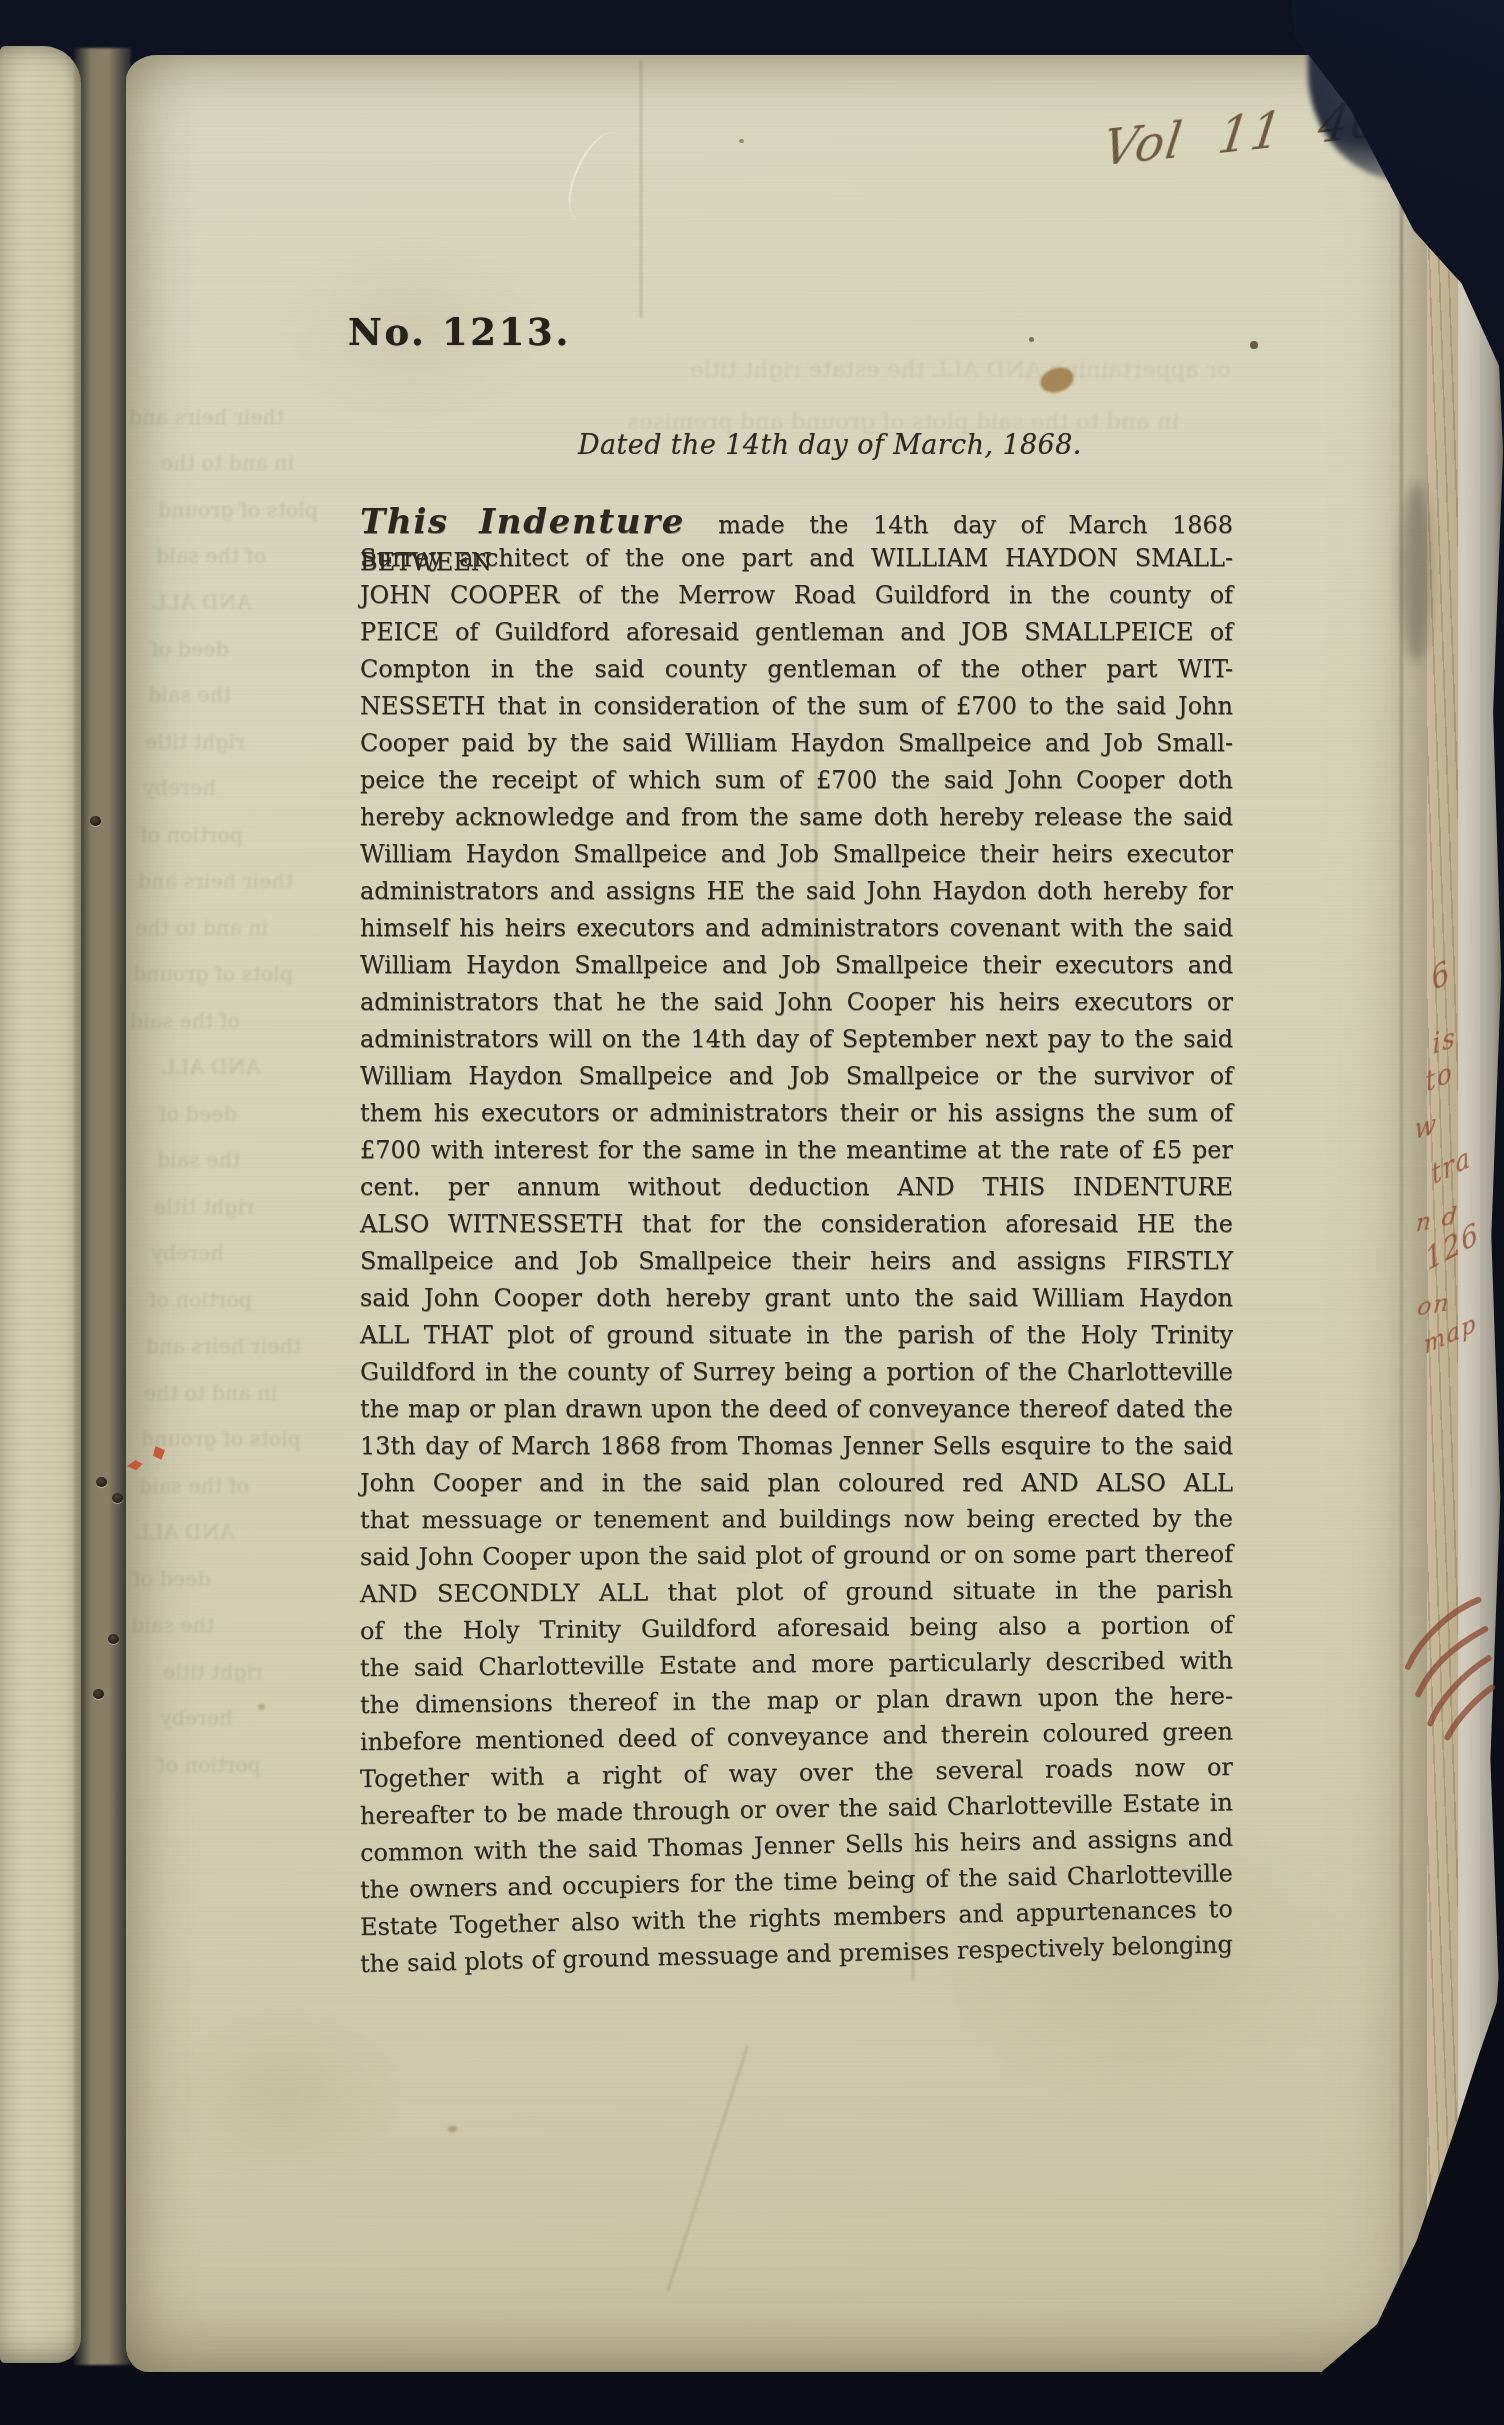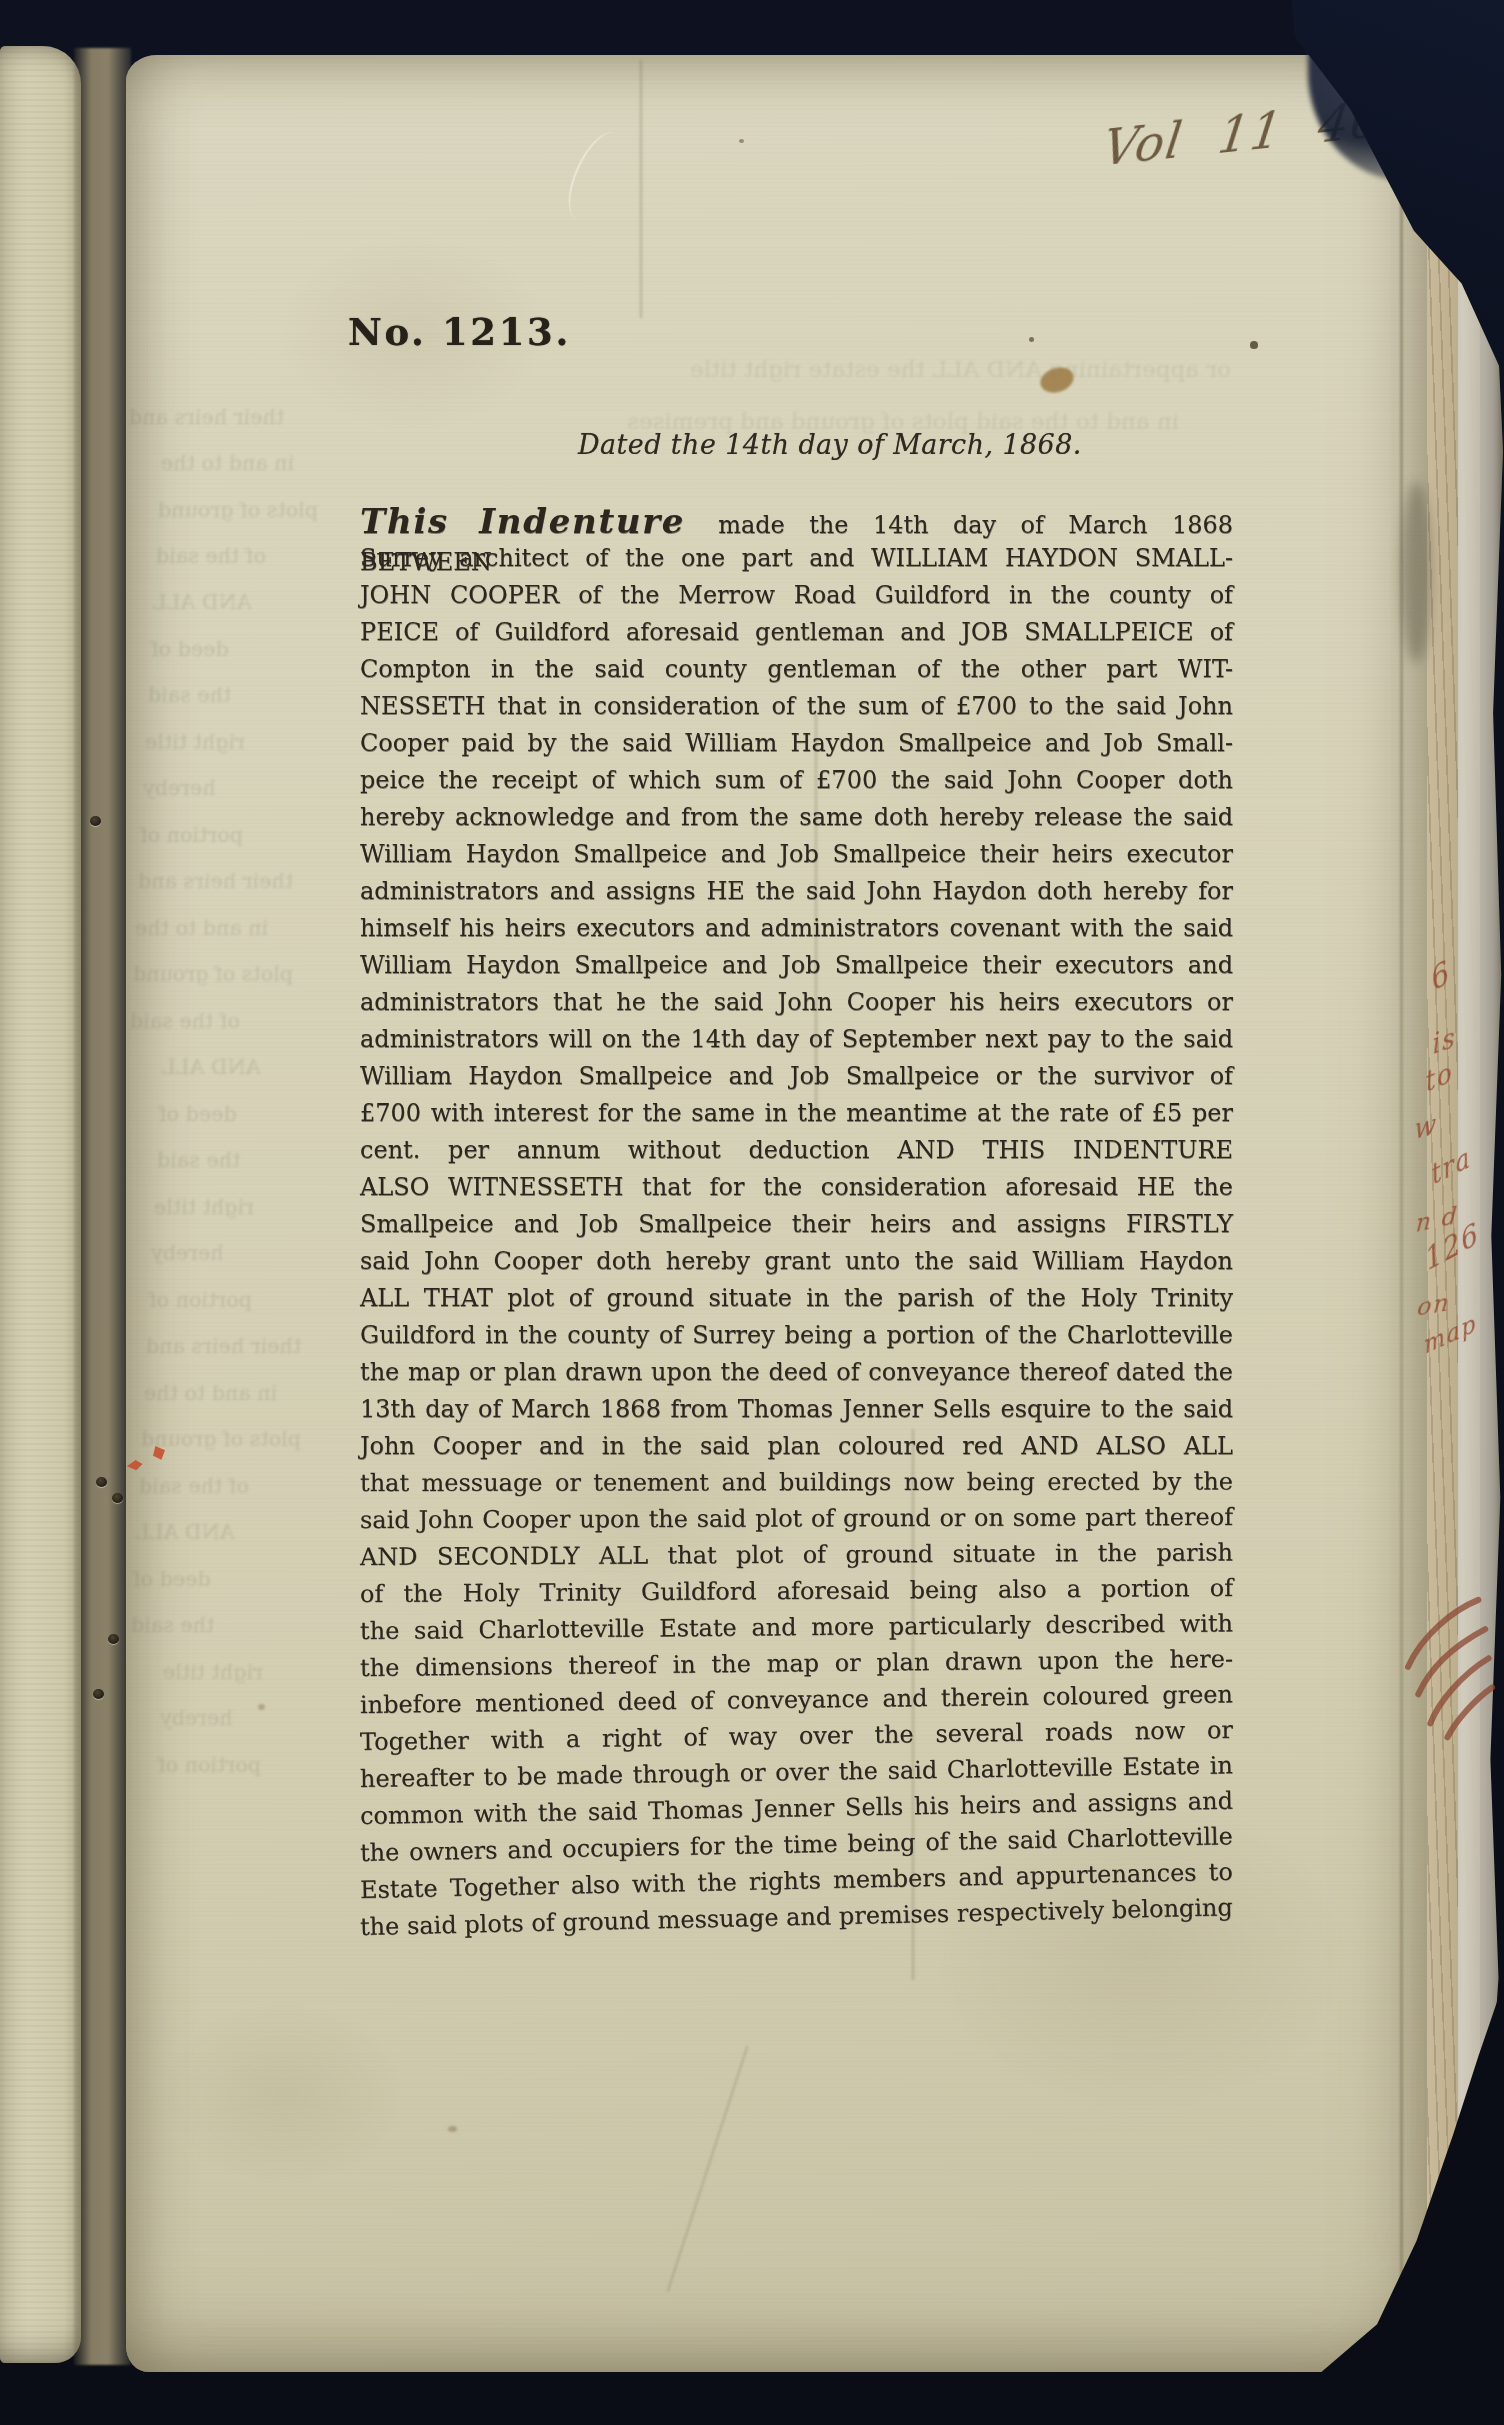--- a/index.html
+++ b/index.html
@@ -184,20 +184,21 @@
       <div class="line" style="transform: rotate(0deg);">Cooper paid by the said William Haydon Smallpeice and Job Small-</div>
       <div class="line" style="transform: rotate(0deg);">peice the receipt of which sum of £700 the said John Cooper doth</div>
       <div class="line" style="transform: rotate(0deg);">hereby acknowledge and from the same doth hereby release the said</div>
       <div class="line" style="transform: rotate(0deg);">William Haydon Smallpeice and Job Smallpeice their heirs executor</div>
       <div class="line" style="transform: rotate(0deg);">administrators and assigns HE the said John Haydon doth hereby for</div>
       <div class="line" style="transform: rotate(0deg);">himself his heirs executors and administrators covenant with the said</div>
       <div class="line" style="transform: rotate(0deg);">William Haydon Smallpeice and Job Smallpeice their executors and</div>
       <div class="line" style="transform: rotate(0deg);">administrators that he the said John Cooper his heirs executors or</div>
       <div class="line" style="transform: rotate(0deg);">administrators will on the 14th day of September next pay to the said</div>
       <div class="line" style="transform: rotate(0deg);">William Haydon Smallpeice and Job Smallpeice or the survivor of</div>
+      <div class="line" style="transform: rotate(0deg);">them his executors or administrators their or his assigns the sum of</div>
       <div class="line" style="transform: rotate(0deg);">£700 with interest for the same in the meantime at the rate of £5 per</div>
       <div class="line" style="transform: rotate(0deg);">cent. per annum without deduction AND THIS INDENTURE</div>
       <div class="line" style="transform: rotate(0deg);">ALSO WITNESSETH that for the consideration aforesaid HE the</div>
       <div class="line" style="transform: rotate(0deg);">Smallpeice and Job Smallpeice their heirs and assigns FIRSTLY</div>
       <div class="line" style="transform: rotate(0deg);">said John Cooper doth hereby grant unto the said William Haydon</div>
       <div class="line" style="transform: rotate(0deg);">ALL THAT plot of ground situate in the parish of the Holy Trinity</div>
       <div class="line" style="transform: rotate(0deg);">Guildford in the county of Surrey being a portion of the Charlotteville</div>
       <div class="line" style="transform: rotate(0deg);">the map or plan drawn upon the deed of conveyance thereof dated the</div>
       <div class="line" style="transform: rotate(0deg);">13th day of March 1868 from Thomas Jenner Sells esquire to the said</div>
       <div class="line" style="transform: rotate(0deg);">John Cooper and in the said plan coloured red AND ALSO ALL</div>

